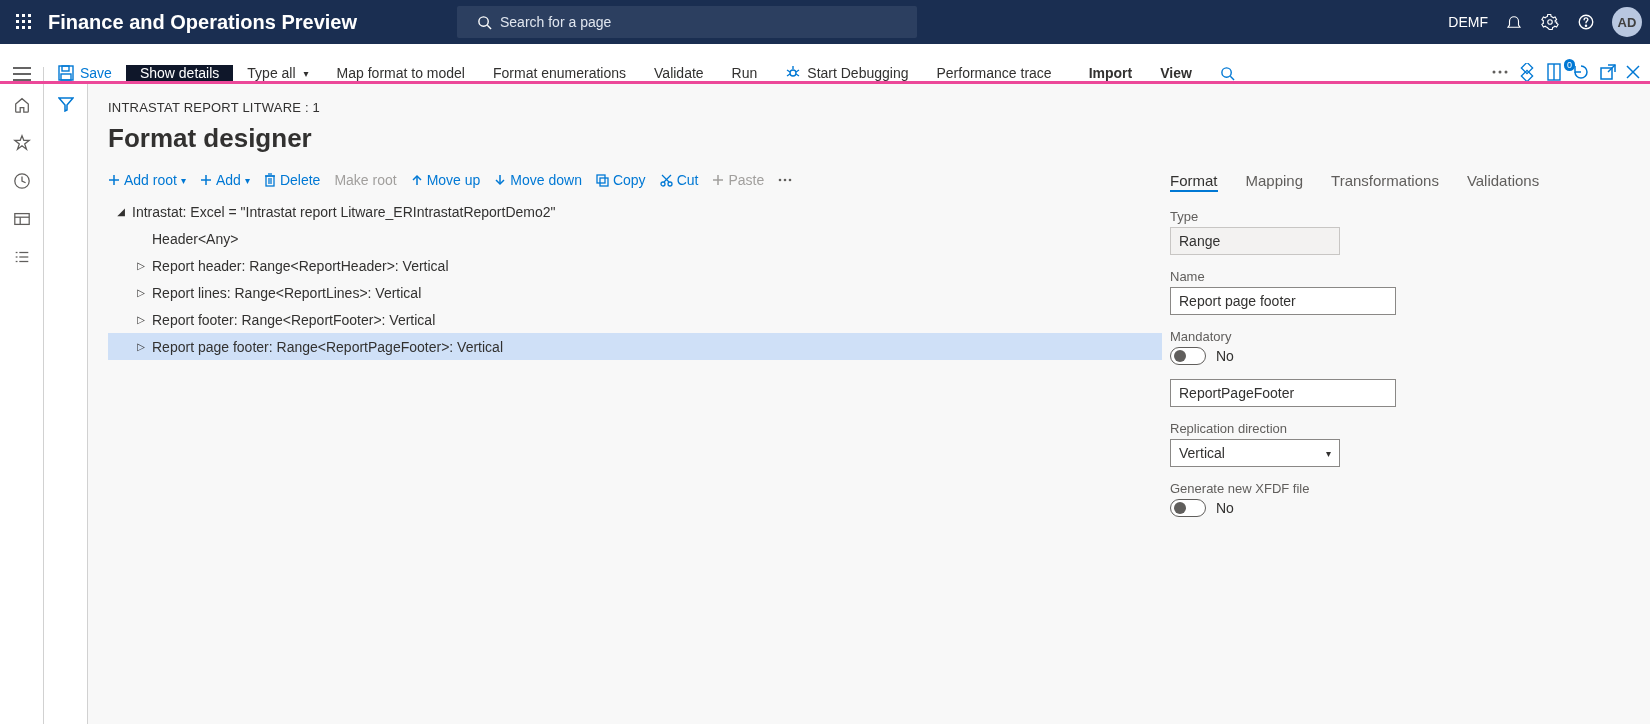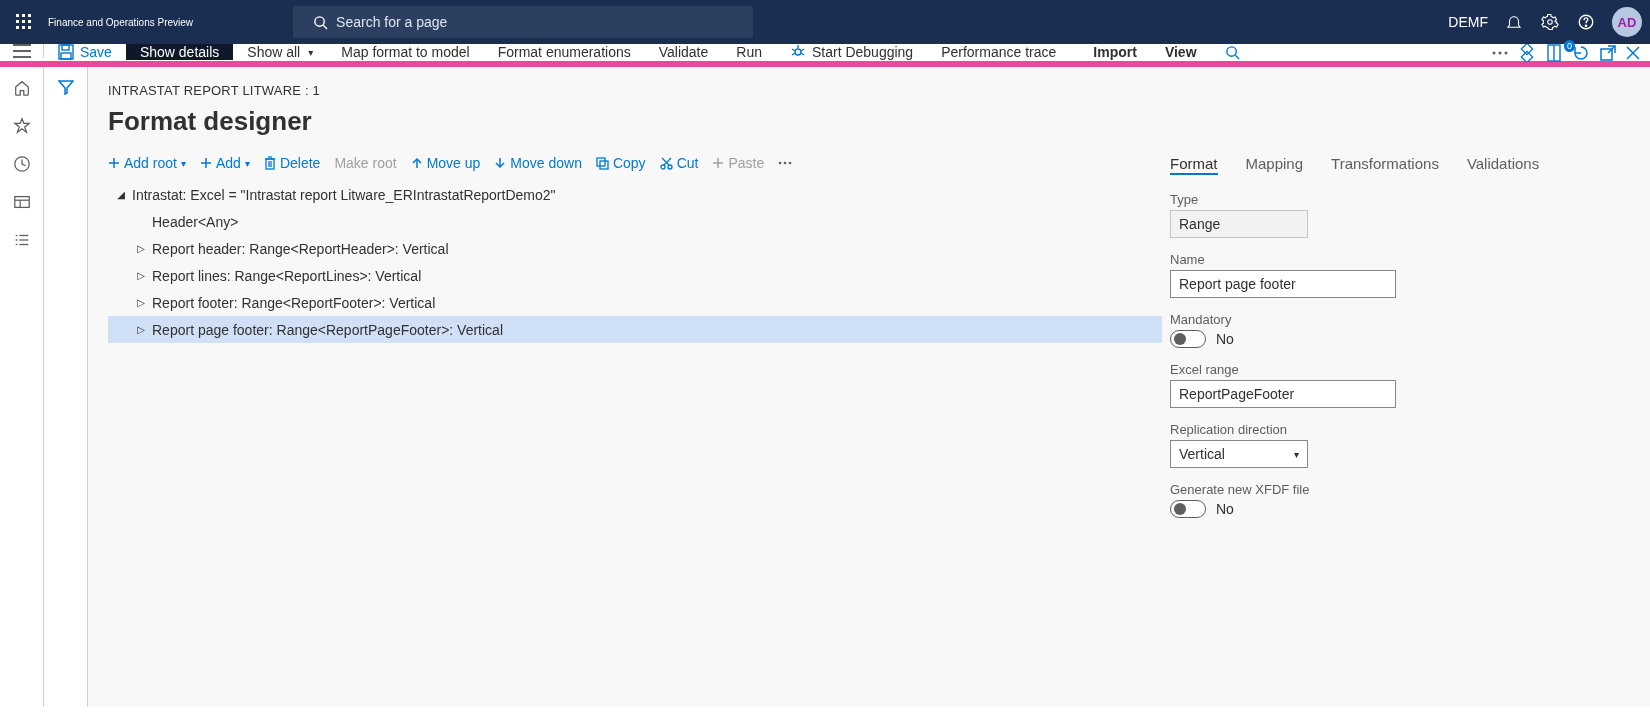--- a/index.html
+++ b/index.html
@@ -1,31 +1,31 @@
 <!DOCTYPE html>
 <html><head>
 <meta charset="utf-8">
 <style>
 * { box-sizing: border-box; margin: 0; padding: 0; }
 body { font-family: "Segoe UI", Tahoma, sans-serif; font-size: 14px; color: #323130; background: #fff; overflow: hidden; }
 
 
 .topbar { height: 44px; background: #1a2e51; color: #fff; display: flex; align-items: center; padding: 0 8px; }
 .topbar .waffle { width: 32px; height: 32px; display: flex; align-items: center; justify-content: center; margin-right: 8px; cursor: pointer; }
-.topbar .title { font-size: 10px; font-weight: 400; flex: 0 0 auto; }
+.topbar .title { font-size: 20px; font-weight: 700; flex: 0 0 auto; }
 .topbar .spacer { flex: 1; }
 .topbar .search { flex: 0 0 auto; width: 460px; height: 32px; background: #2c3f60; border-radius: 2px; display: flex; align-items: center; padding: 0 20px; color: #fff; margin-left: 100px; }
 .topbar .search .sicon { margin-right: 8px; }
 .topbar .right { display: flex; align-items: center; gap: 16px; margin-left: auto; }
 .topbar .right .company { font-size: 14px; }
 .topbar .right .ico { width: 20px; height: 20px; display: flex; align-items: center; justify-content: center; cursor: pointer; }
-.topbar .avatar { width: 30px; height: 30px; border-radius: 50%; background: #b8c7e0; color: #a21caf; display: flex; align-items: center; justify-content: center; font-size: 13px; font-weight: 600; }
-
-
-.actionbar { height: 23px; border-bottom: 6px solid #ec4899; display: flex; align-items: flex-start; background: #fff; }
+.topbar .avatar { width: 30px; height: 30px; border-radius: 50%; background: #b8c7e0; color: #404040; display: flex; align-items: center; justify-content: center; font-size: 13px; font-weight: 600; }
+
+
+.actionbar { height: 40px; border-bottom: 3px solid #ec4899; display: flex; align-items: flex-end; background: #fff; }
 .actionbar .hamburger { width: 44px; display: flex; align-items: center; justify-content: center; border-right: 1px solid #d1d1d1; cursor: pointer; }
 .actionbar .items { display: flex; align-items: stretch; flex: 1; }
 .actionbar .btn { display: flex; align-items: center; padding: 0 14px; cursor: pointer; font-size: 14px; color: #323130; gap: 6px; }
 .actionbar .btn.save { color: #0078d4; }
 .actionbar .btn.save .svgicon { stroke: #0078d4; }
 .actionbar .btn.primary { background: #0f172a; color: #fff; }
 .actionbar .btn.bold { font-weight: 600; }
 .actionbar .divider { width: 1px; background: #d1d1d1; margin: 8px 4px; }
 .actionbar .rightgroup { display: flex; align-items: center; gap: 10px; padding: 0 10px; }
 .actionbar .rightgroup .ico { cursor: pointer; display: flex; align-items: center; color: #0078d4; position: relative; }
@@ -64,21 +64,21 @@
 
 .tabs { display: flex; gap: 28px; border-bottom: 1px solid transparent; margin-bottom: 16px; }
 .tabs .tab { font-size: 15px; color: #605e5c; padding-bottom: 1px; cursor: pointer; }
 .tabs .tab.active { color: #323130; border-bottom: 2px solid #0078d4; font-weight: 400; }
 
 
 .prop { margin-bottom: 14px; }
 .prop label { display: block; font-size: 13px; color: #605e5c; margin-bottom: 3px; }
 .prop .field { border: 1px solid #8a8886; background: #fff; padding: 4px 8px; font-size: 14px; height: 28px; display: flex; align-items: center; justify-content: space-between; }
 .prop .field.ro { background: #f3f2f1; border-color: #c8c6c4; }
-.prop .field.small { width: 138px; }
+.prop .field.small { width: 170px; }
 .prop .field.med { width: 226px; }
 .prop .toggle { display: flex; align-items: center; gap: 10px; }
 .prop .switch { width: 36px; height: 18px; border: 1px solid #605e5c; border-radius: 10px; position: relative; background: #fff; cursor: pointer; }
 .prop .switch::after { content: ""; position: absolute; width: 12px; height: 12px; border-radius: 50%; background: #605e5c; top: 2px; left: 3px; }
 .prop .togglelabel { font-size: 14px; }
 
 svg { display: block; }
 .chevdown { font-size: 10px; margin-left: 2px; }
 </style>
 </head>
@@ -147,21 +147,21 @@
     <div class="btn save">
       <svg class="svgicon" width="16" height="16" viewBox="0 0 16 16" fill="none" stroke="#0078d4" stroke-width="1.4">
           <rect x="1" y="1" width="14" height="14"></rect>
           <rect x="4" y="1" width="7" height="5"></rect>
           <rect x="3" y="9" width="10" height="6"></rect>
         </svg>
       <span>Save</span>
     </div>
     <div class="btn primary">Show details</div>
     <div class="btn">
-      <span>Show all</span>
+      <span>Type all</span>
         <span class="chevdown">▾</span>
     </div>
     <div class="btn">Map format to model</div>
     <div class="btn">Format enumerations</div>
     <div class="btn">Validate</div>
     <div class="btn">Run</div>
     <div class="btn">
       <svg width="16" height="16" viewBox="0 0 16 16" fill="none" stroke="#0078d4" stroke-width="1.4">
           <circle cx="8" cy="8" r="3"></circle>
           <line x1="8" y1="1" x2="8" y2="4"></line>
@@ -396,21 +396,20 @@
           <div class="field med">Report page footer</div>
         </div>
         <div class="prop">
           <label>Mandatory</label>
           <div class="toggle">
             <div class="switch"></div>
             <span class="togglelabel">No</span>
           </div>
         </div>
         <div class="prop">
-          <label>Excel range</label>
           <div class="field med">ReportPageFooter</div>
         </div>
         <div class="prop">
           <label>Replication direction</label>
           <div class="field small">
             <span>Vertical</span>
             <span style="font-size:10px">▾</span>
           </div>
         </div>
         <div class="prop">

